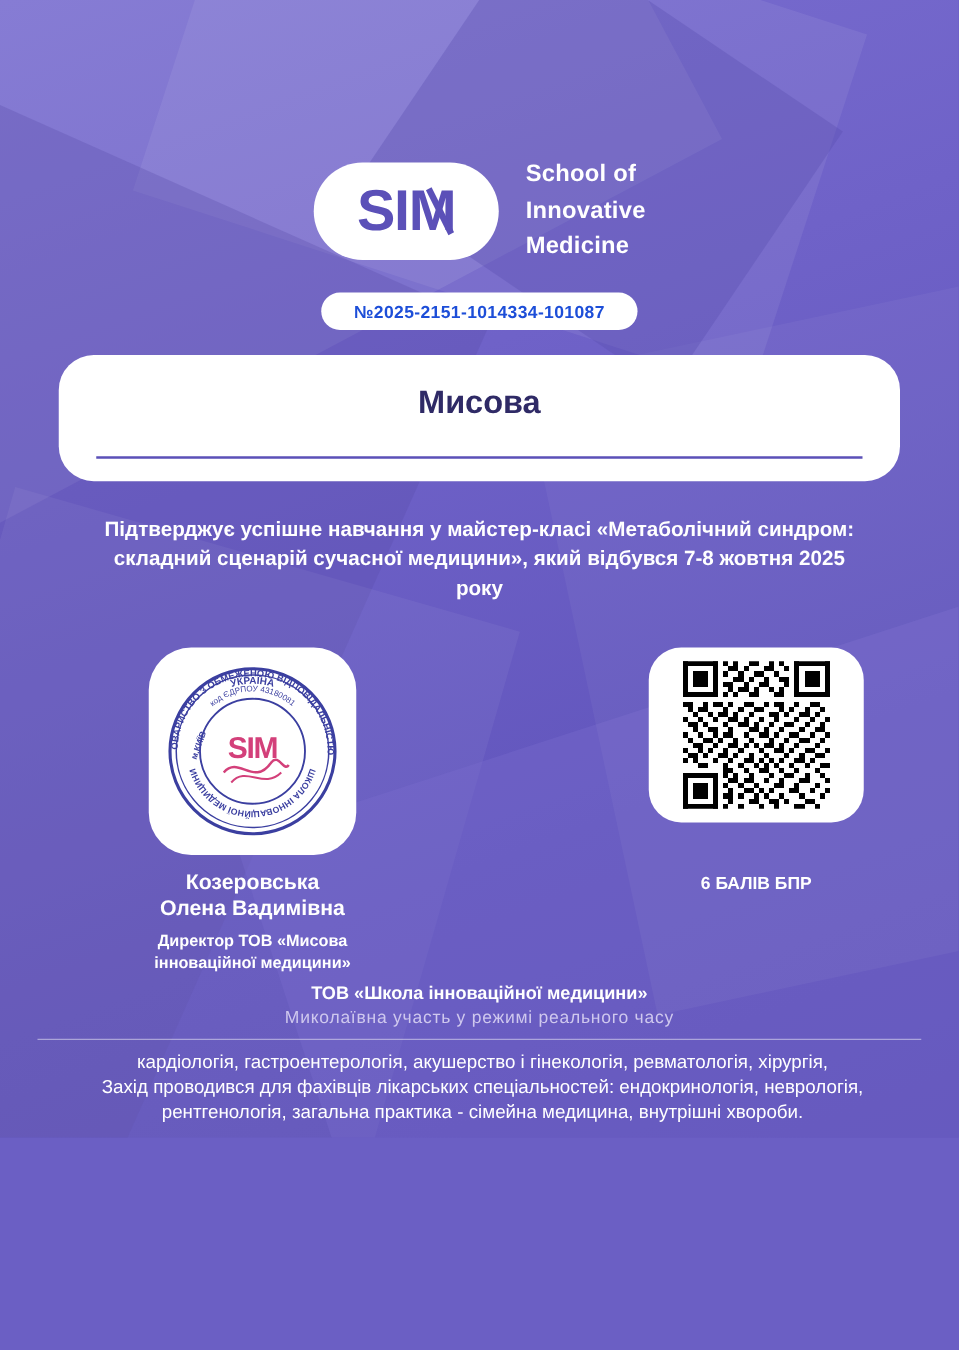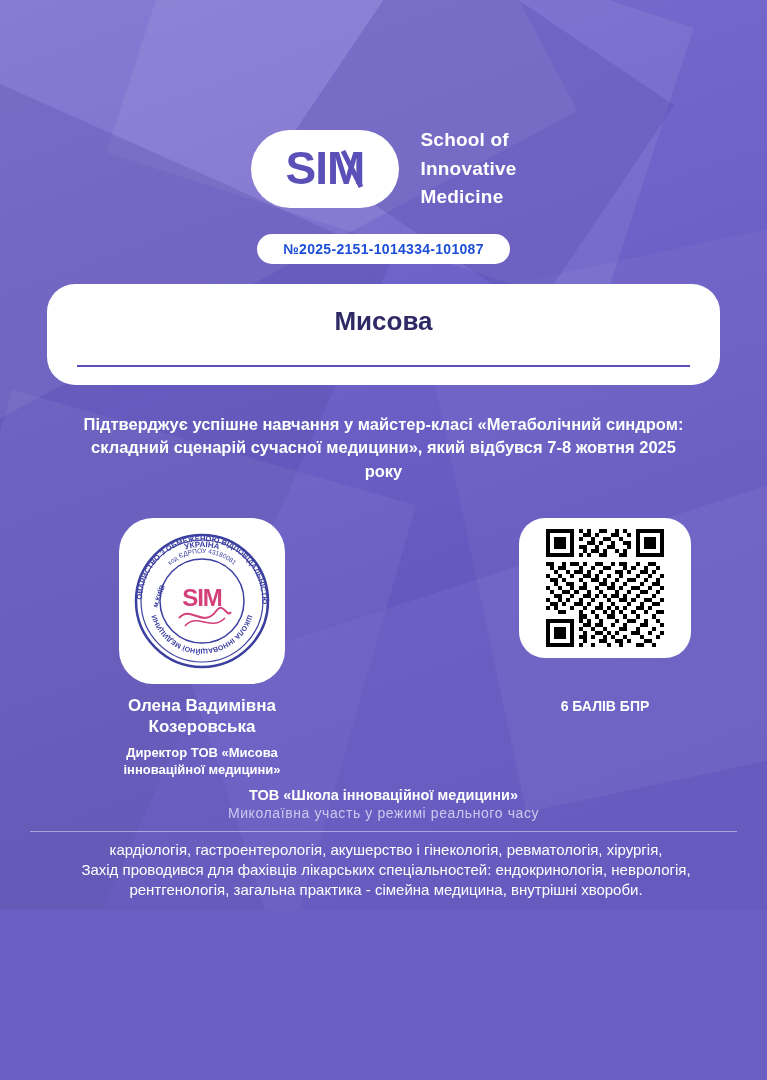--- a/index.html
+++ b/index.html
@@ -270,22 +270,22 @@
             <text font-family="Liberation Sans, sans-serif" font-size="6.5" fill="#3b3fa0">
               <textPath href="#ringInner" startOffset="25%" text-anchor="middle">код ЄДРПОУ 43180081</textPath>
             </text>
             <text x="30" y="82" font-family="Liberation Sans, sans-serif" font-size="7" font-weight="bold" fill="#3b3fa0" transform="rotate(-70 30 82)">м.КИЇВ</text>
             <text x="75" y="80" text-anchor="middle" font-family="Liberation Sans, sans-serif" font-size="24" font-weight="bold" fill="#d3407a" letter-spacing="-1">SIM</text>
             <path d="M52 92 C64 78, 76 104, 90 84 C96 76, 100 92, 104 86" stroke="#d3407a" stroke-width="2" fill="none"></path>
             <path d="M58 100 C70 86, 84 106, 98 92" stroke="#d3407a" stroke-width="1.6" fill="none"></path>
           </svg>
         </div>
         <div class="signer-name">
+          <div>Козеровська</div>
           <div>Олена Вадимівна</div>
-          <div>Козеровська</div>
         </div>
         <div class="signer-role">
           <div>Директор ТОВ «Мисова</div>
           <div>інноваційної медицини»</div>
         </div>
       </div>
 
       <div class="qr-block">
         <div class="qr-card">
           <svg width="118" height="118" viewBox="0 0 29 29" shape-rendering="crispEdges" aria-hidden="true">

